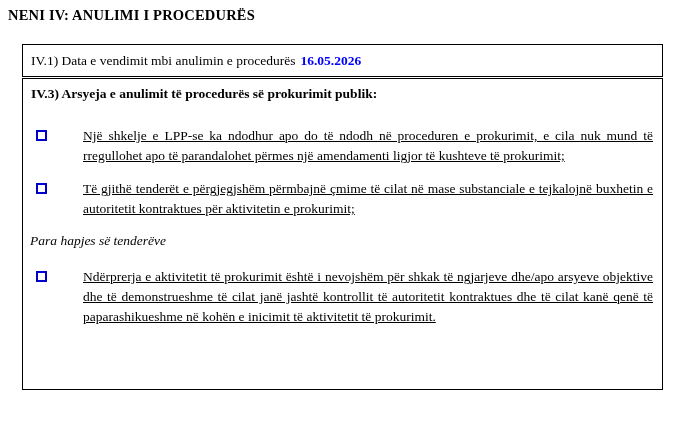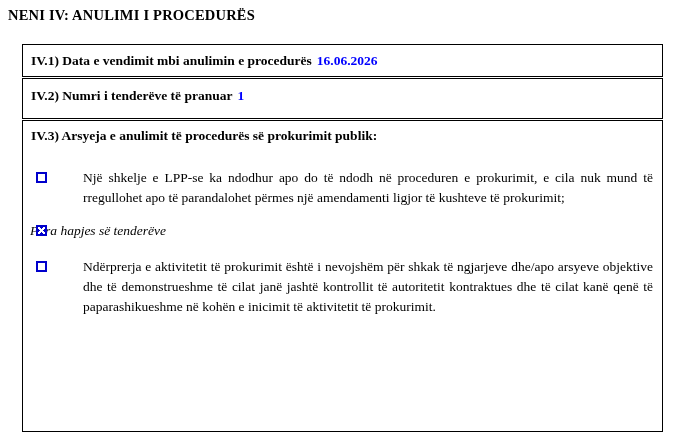--- a/index.html
+++ b/index.html
@@ -28,21 +28,21 @@
   .row {
     border: 1px solid #000000;
     background: #ffffff;
   }
   .row + .row { margin-top: 1px; } 
 
   .row-iv1 { height: 33px; padding: 6px 8px 0 8px; }
   .row-iv2 { height: 41px; padding: 7px 8px 0 8px; }
   .row-iv3 { height: 312px; padding: 5px 8px 0 7px; }
 
-  .field-label { font-weight: bold; font-size: 13.5px; }
+  .field-label { font-weight: normal; font-size: 13.5px; }
   .field-value { font-weight: bold; font-size: 13.5px; color: #0000ff; margin-left: 5px; }
 
   .iv3-heading {
     font-weight: bold;
     font-size: 13.5px;
     line-height: 20px;
     margin-bottom: 22px;
     padding-left: 1px;
   }
   .group-heading {
@@ -53,20 +53,21 @@
   }
   .group-heading.second { margin-top: 12px; margin-bottom: 16px; }
 
   .check-item {
     position: relative;
     padding-left: 53px;
     padding-right: 1px;
     font-size: 13.5px;
     line-height: 20px;
     text-align: justify;
+    text-decoration: underline;
   }
   .check-item + .check-item { margin-top: 13px; }
 
   .checkbox {
     position: absolute;
     left: 6px; top: 4px;
     width: 11px; height: 11px;
     border: 2px solid #0000cc;
     background: #ffffff;
     cursor: pointer;
@@ -81,41 +82,42 @@
 </head>
 <body>
 
 <div class="page">
 
   <div class="doc-title">NENI IV: ANULIMI I PROCEDURËS</div>
 
   <div class="form-table">
 
     <div class="row row-iv1">
-      <span class="field-label">IV.1) Data e vendimit mbi anulimin e procedurës</span><span class="field-value">16.06.2026</span>
+      <span class="field-label">IV.1) Data e vendimit mbi anulimin e procedurës</span><span class="field-value">16.05.2026</span>
     </div>
 
-    <div class="row row-iv2">
-      <span class="field-label">IV.2) Numri i tenderëve të pranuar</span><span class="field-value">1</span>
-    </div>
 
     <div class="row row-iv3">
 
       <div class="iv3-heading">IV.3) Arsyeja e anulimit të procedurës së prokurimit publik:</div>
 
 
       <div class="check-item">
         <span class="checkbox"></span>
         <span>Një shkelje e LPP-se ka ndodhur apo do të ndodh në proceduren e prokurimit, e cila nuk mund të rregullohet apo të parandalohet përmes një amendamenti ligjor të kushteve të prokurimit;</span>
       </div>
 
       <div class="check-item">
         <span class="checkbox checked"></span>
       </div>
 
+      <div class="check-item">
+        <span class="checkbox"></span>
+        <span>Të gjithë tenderët e përgjegjshëm përmbajnë çmime të cilat në mase substanciale e tejkalojnë buxhetin e autoritetit kontraktues për aktivitetin e prokurimit;</span>
+      </div>
 
       <div class="group-heading second">Para hapjes së tenderëve</div>
 
       <div class="check-item">
         <span class="checkbox"></span>
         <span>Ndërprerja e aktivitetit të prokurimit është i nevojshëm për shkak të ngjarjeve dhe/apo arsyeve objektive dhe të demonstrueshme të cilat janë jashtë kontrollit të autoritetit kontraktues dhe të cilat kanë qenë të paparashikueshme në kohën e inicimit të aktivitetit të prokurimit.</span>
       </div>
 
     </div>
   </div>

